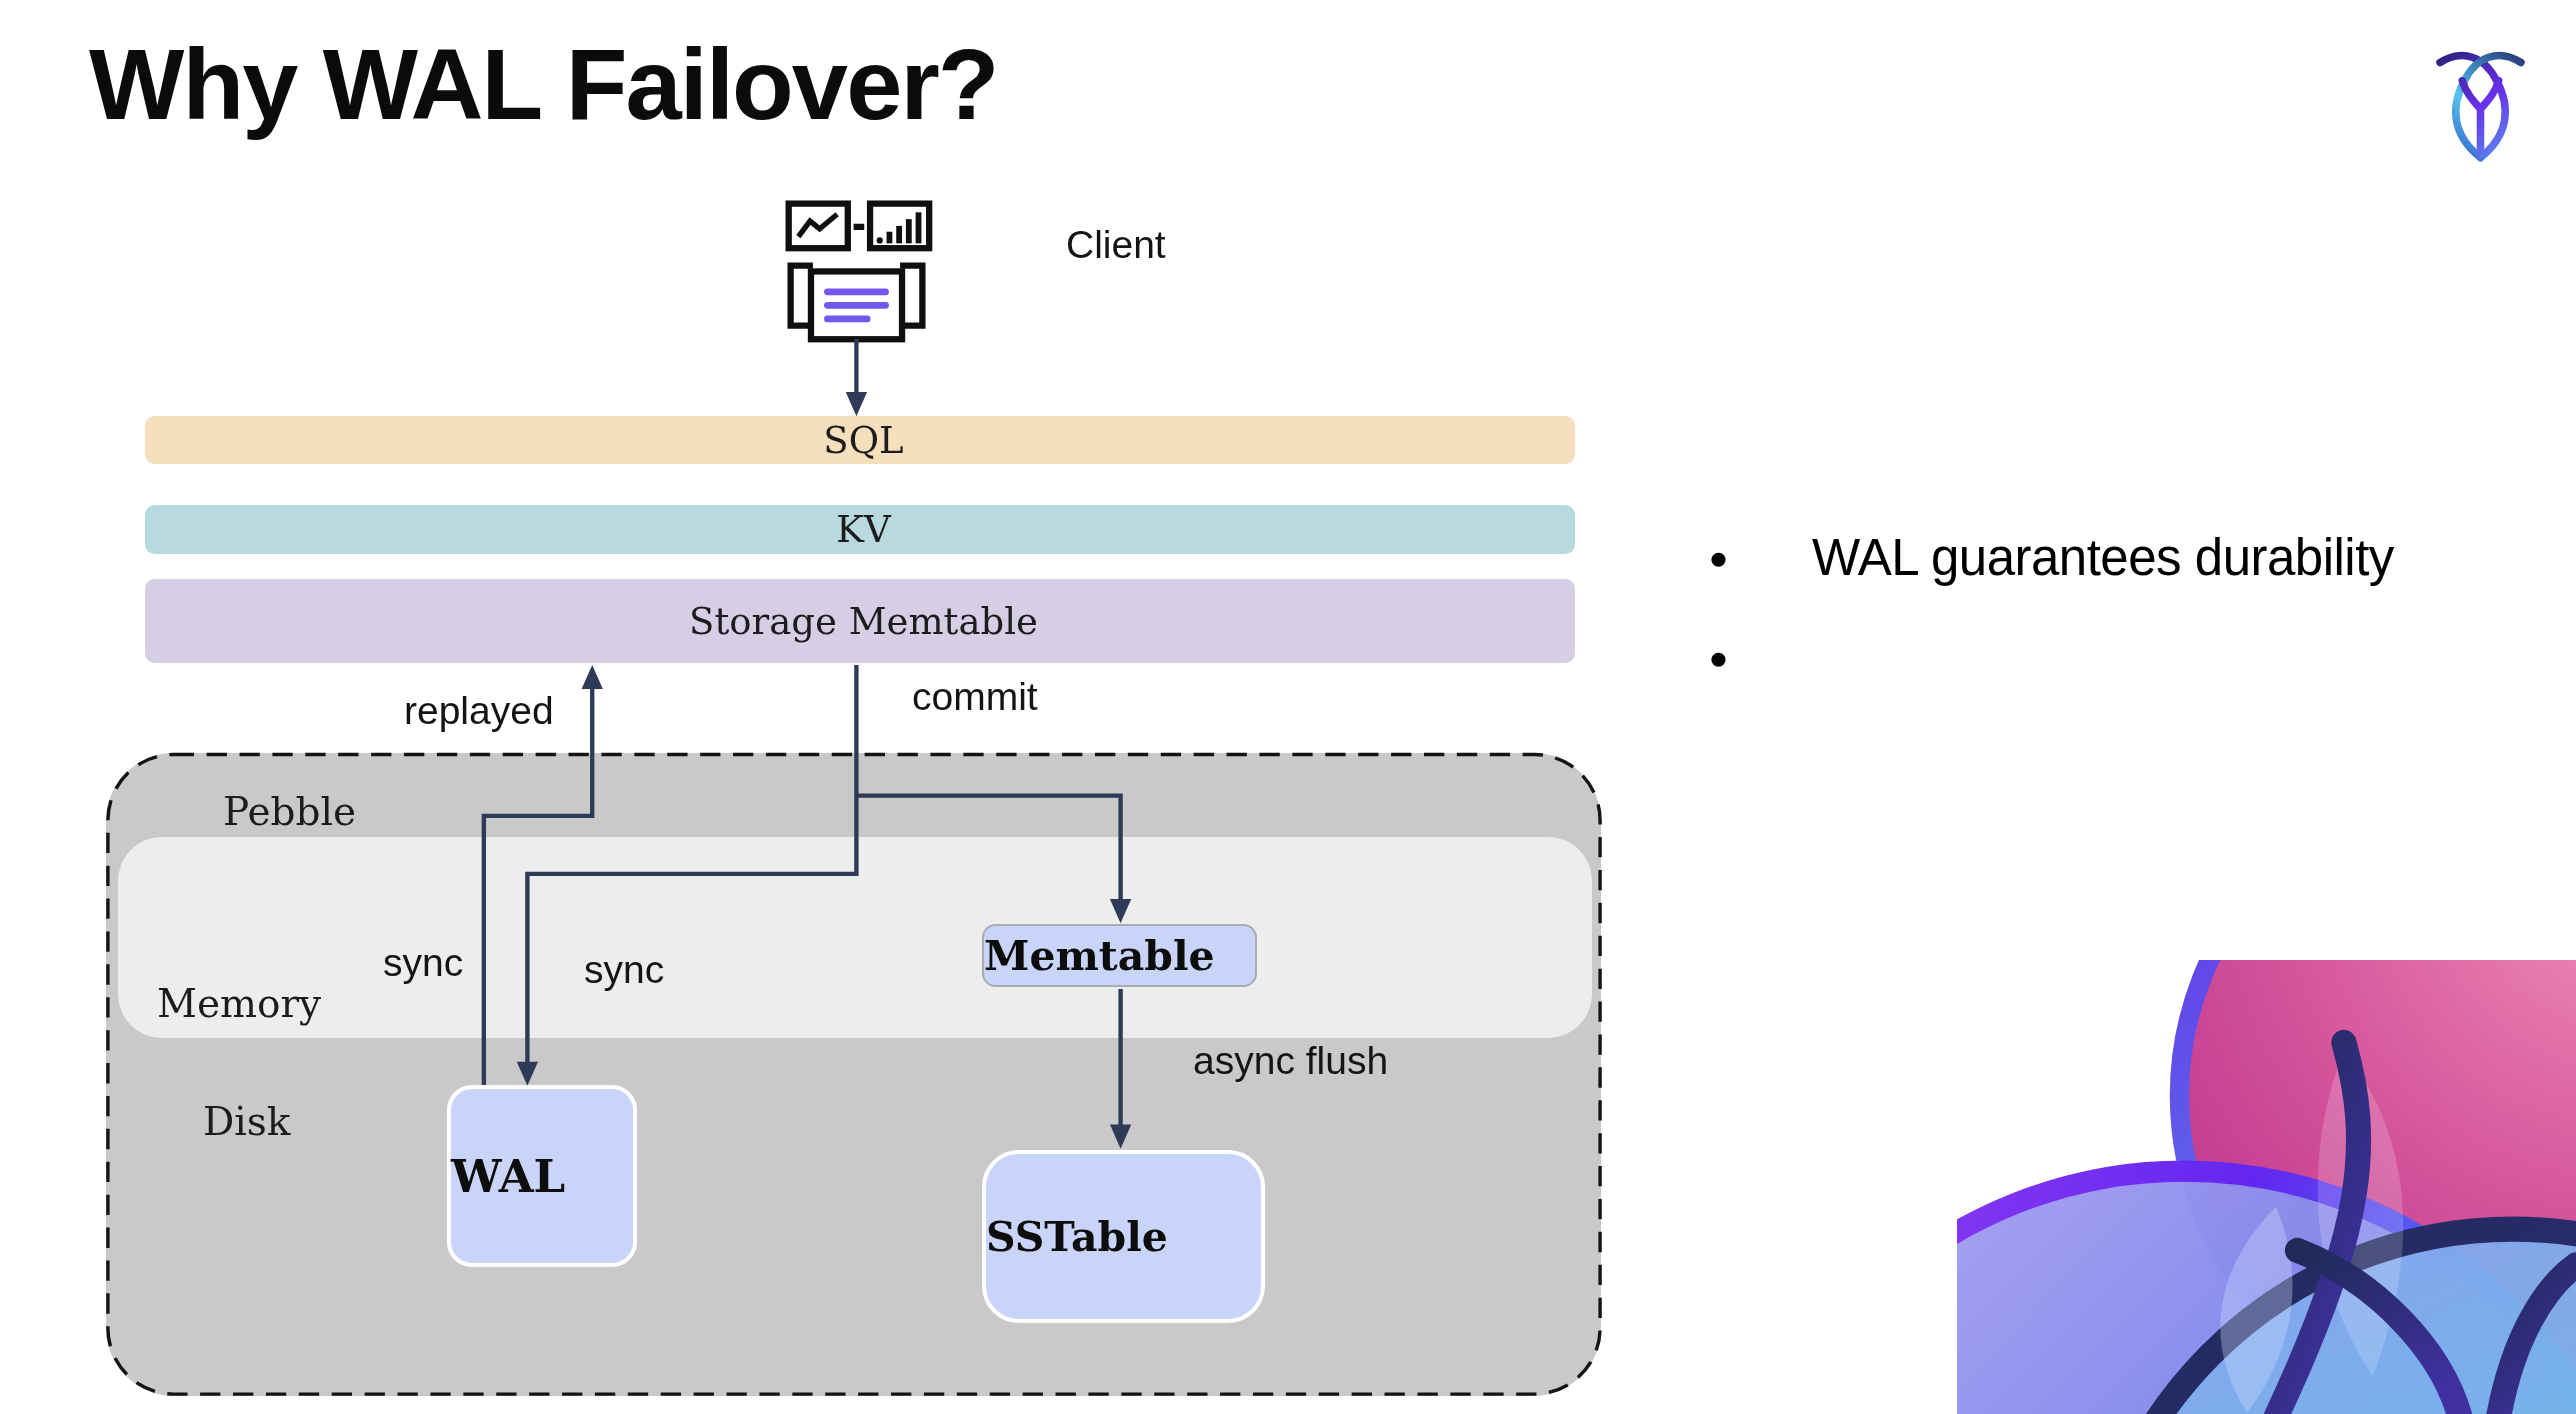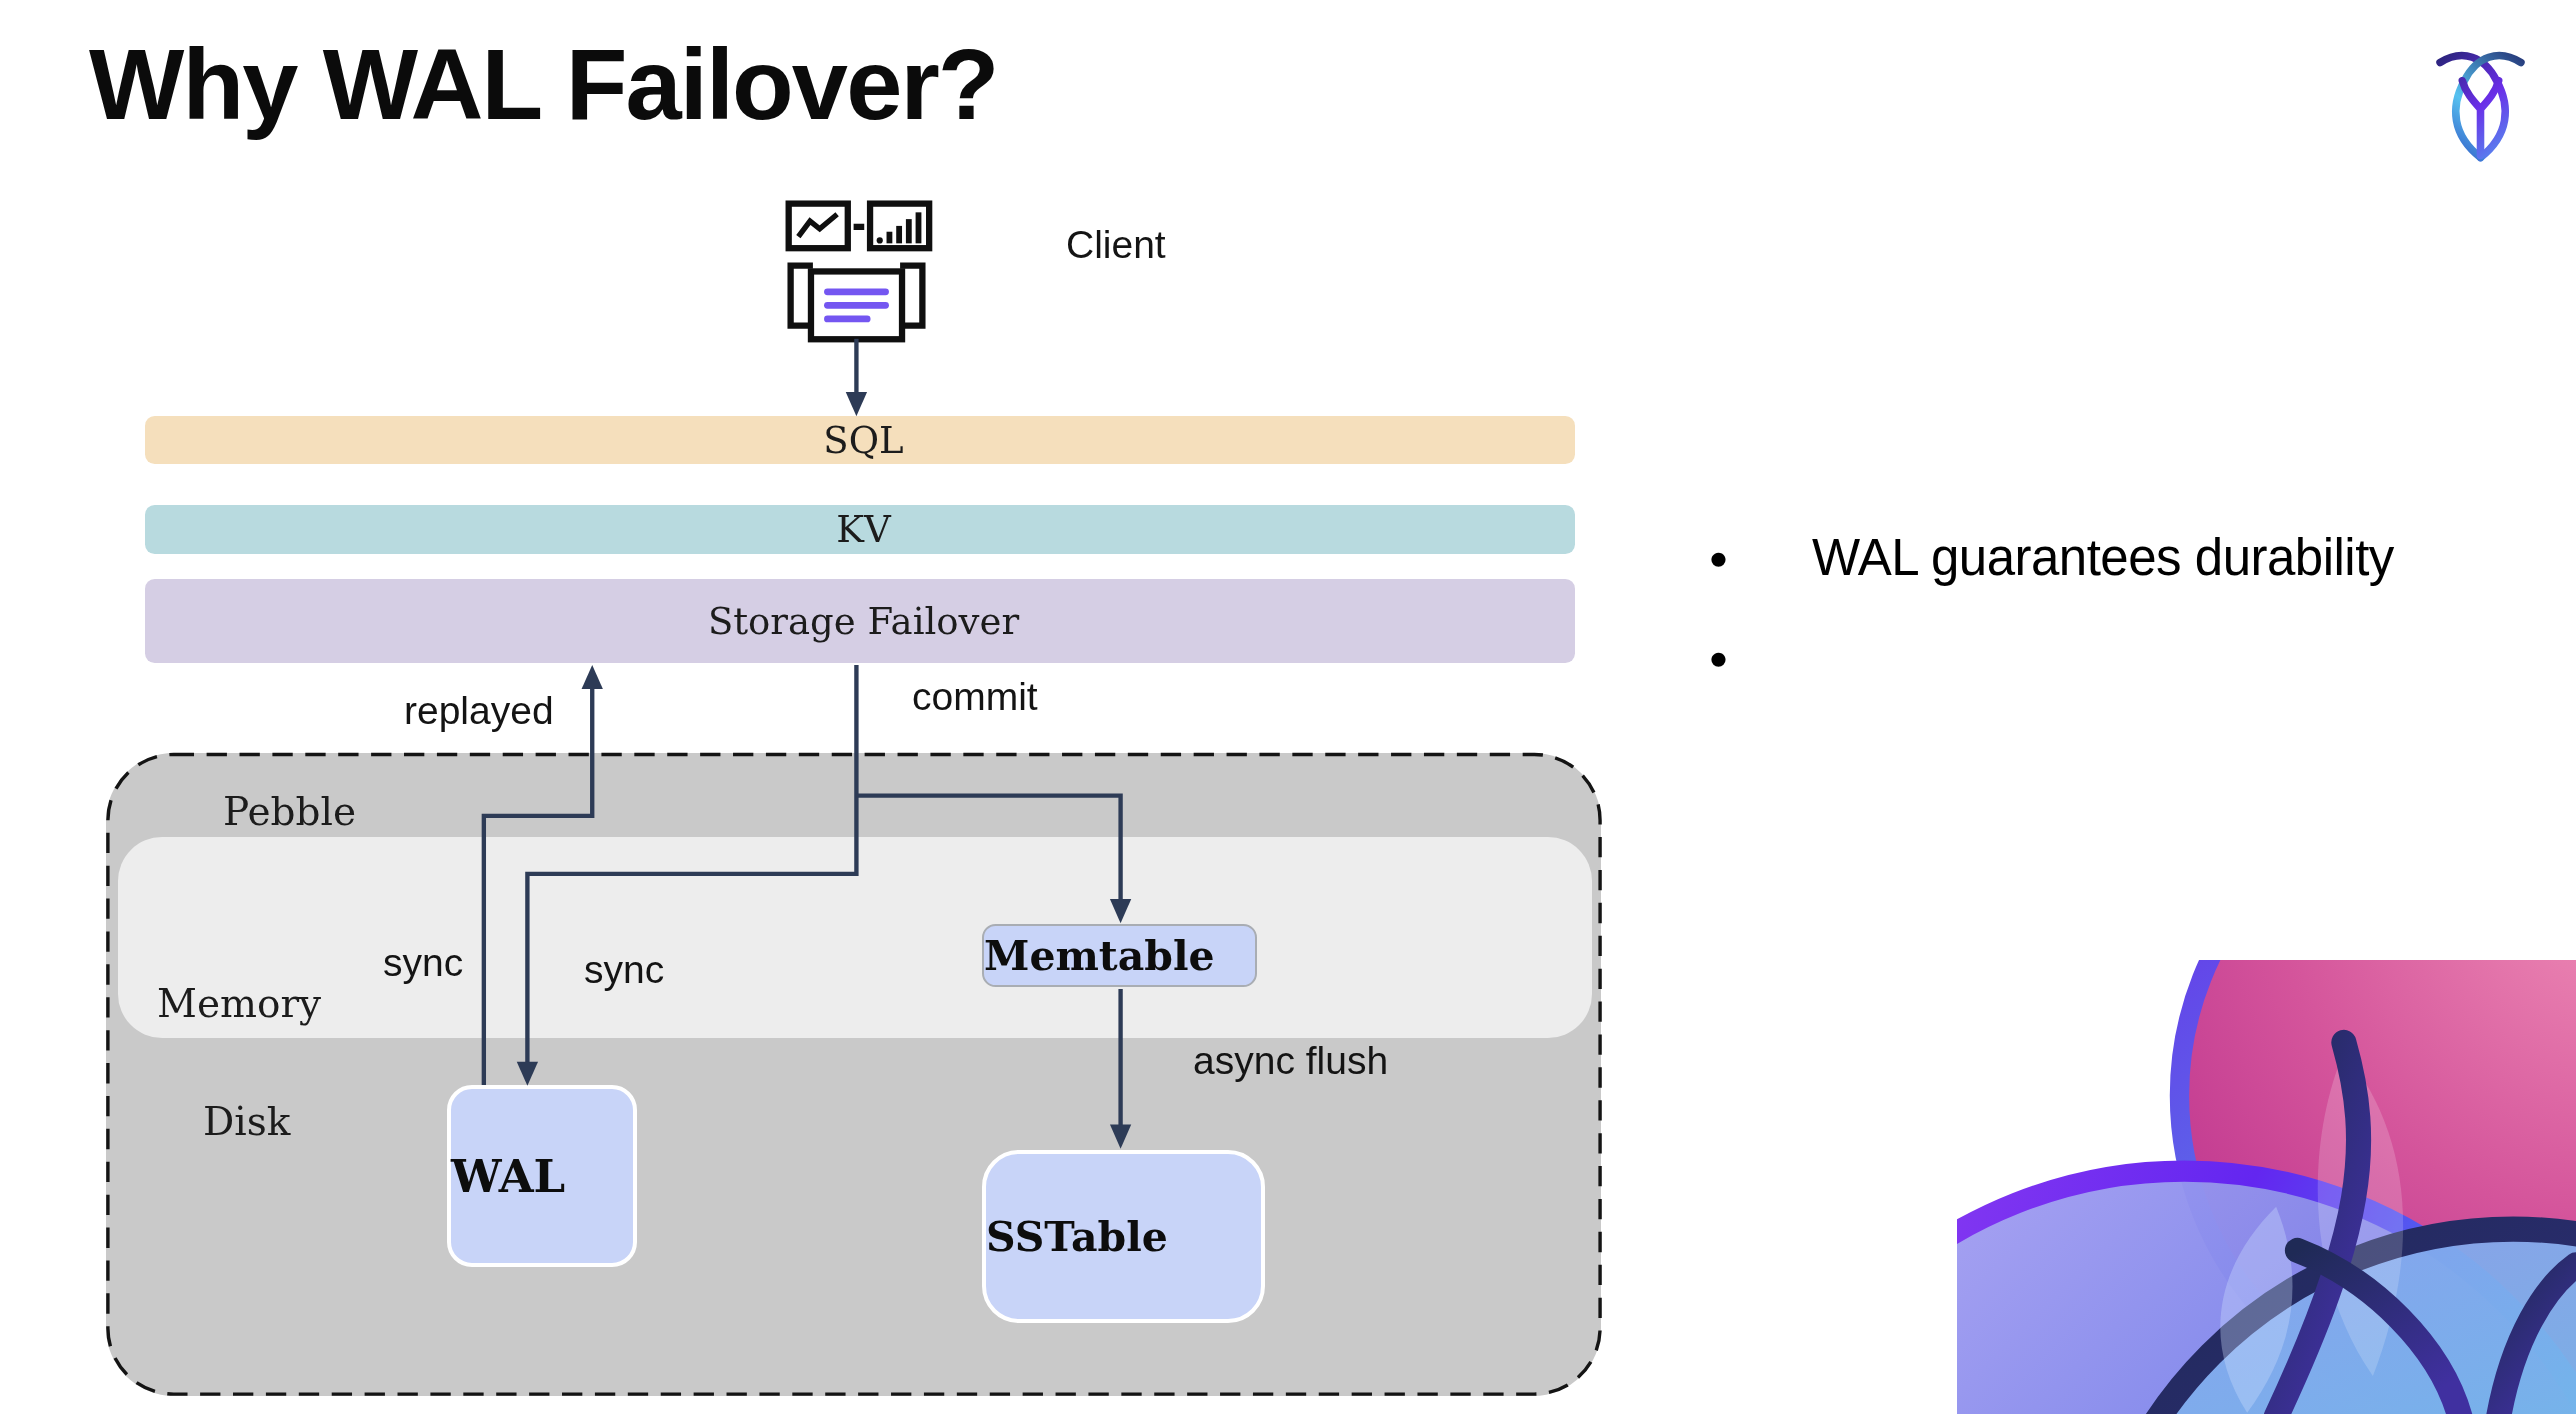--- a/index.html
+++ b/index.html
@@ -128,21 +128,21 @@
   </div>
   <div class="abs smlabel lbl-client">Client</div>
 
   <div class="abs bar bar-sql" style="background: rgb(245, 223, 188);">
     <span>SQL</span>
   </div>
   <div class="abs bar bar-kv" style="background: rgb(184, 218, 223);">
     <span>KV</span>
   </div>
   <div class="abs bar bar-storage" style="background: rgb(213, 206, 228);">
-    <span>Storage Failover</span>
+    <span>Storage Memtable</span>
   </div>
 
   <div class="abs pebble" style="background: rgb(201, 201, 201);"></div>
   <div class="abs memband" style="background: rgb(237, 237, 237);"></div>
   <div class="abs seriflabel lbl-pebble">Pebble</div>
   <div class="abs seriflabel lbl-memory">Memory</div>
   <div class="abs seriflabel lbl-disk">Disk</div>
 
   <div class="abs node node-wal" style="background: rgb(200, 212, 248);">
     <span>WAL</span>

